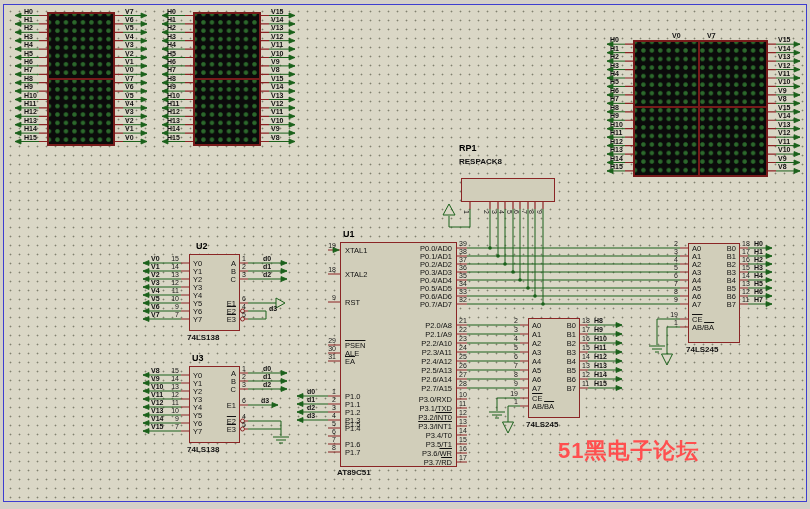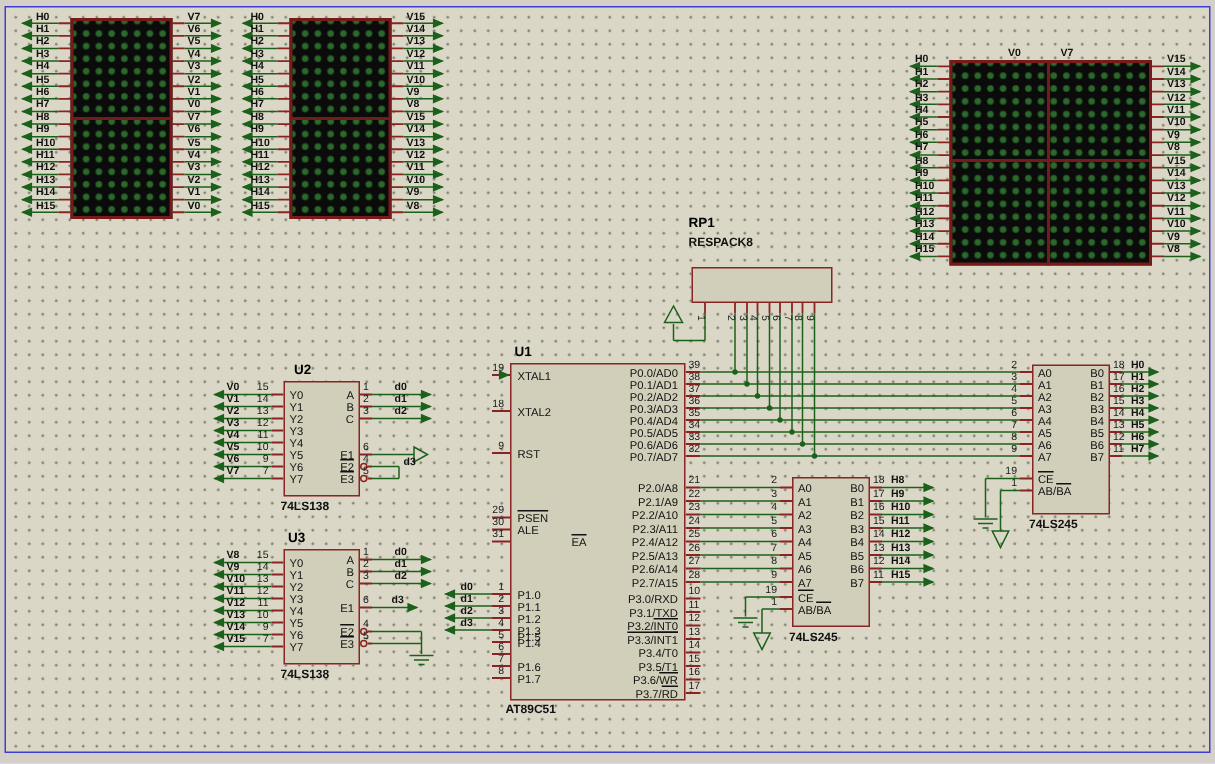--- a/index.html
+++ b/index.html
@@ -44,20 +44,21 @@
       <circle cx="513" cy="272" r="1.8" fill="#1b611b"></circle>
       <circle cx="520" cy="280" r="1.8" fill="#1b611b"></circle>
       <circle cx="528" cy="288" r="1.8" fill="#1b611b"></circle>
       <circle cx="535" cy="296" r="1.8" fill="#1b611b"></circle>
       <circle cx="543" cy="304" r="1.8" fill="#1b611b"></circle>
       <circle cx="242.5" cy="311" r="2" fill="#dad7c6" stroke="#8c2323"></circle>
       <circle cx="242.5" cy="319" r="2" fill="#dad7c6" stroke="#8c2323"></circle>
       <circle cx="242.5" cy="421" r="2" fill="#dad7c6" stroke="#8c2323"></circle>
       <circle cx="242.5" cy="429" r="2" fill="#dad7c6" stroke="#8c2323"></circle>
     </svg>
+  <div id="watermark">51黑电子论坛</div>
 <div class="ledbox" style="left: 47px; top: 12px; width: 68px; height: 134px;">
       <div class="leddots" style="background-size: 8.5px 8.38px;"></div>
     </div>
     <div class="divider" style="left: 47px; top: 78px; width: 68px; height: 2px;"></div>
     <div class="lbl net" style="top: 6.5px; left: 24px;">H0</div>
     <div class="lbl net" style="top: 14.9px; left: 24px;">H1</div>
     <div class="lbl net" style="top: 23.3px; left: 24px;">H2</div>
     <div class="lbl net" style="top: 31.7px; left: 24px;">H3</div>
     <div class="lbl net" style="top: 40.1px; left: 24px;">H4</div>
     <div class="lbl net" style="top: 48.5px; left: 24px;">H5</div>
@@ -183,21 +184,21 @@
     <div class="lbl pname" style="top: 246px; left: 345px;">XTAL1</div>
     <div class="lbl num" style="top: 265px; right: 474px;">18</div>
     <div class="lbl pname" style="top: 270px; left: 345px;">XTAL2</div>
     <div class="lbl num" style="top: 293px; right: 474px;">9</div>
     <div class="lbl pname" style="top: 298px; left: 345px;">RST</div>
     <div class="lbl num" style="top: 336px; right: 474px;">29</div>
     <div class="lbl pname" style="top: 341px; left: 345px;"><span class="ov">PSEN</span></div>
     <div class="lbl num" style="top: 344px; right: 474px;">30</div>
     <div class="lbl pname" style="top: 349px; left: 345px;">ALE</div>
     <div class="lbl num" style="top: 352px; right: 474px;">31</div>
-    <div class="lbl pname" style="top: 357px; left: 345px; margin-left: 36px;"><span class="ov">EA</span></div>
+    <div class="lbl pname" style="top: 357px; left: 345px;"><span class="ov">EA</span></div>
     <div class="lbl num" style="top: 387px; right: 474px;">1</div>
     <div class="lbl pname" style="top: 392px; left: 345px;">P1.0</div>
     <div class="lbl net" style="top: 387px; left: 307px;">d0</div>
     <div class="lbl num" style="top: 395px; right: 474px;">2</div>
     <div class="lbl pname" style="top: 400px; left: 345px;">P1.1</div>
     <div class="lbl net" style="top: 395px; left: 307px;">d1</div>
     <div class="lbl num" style="top: 403px; right: 474px;">3</div>
     <div class="lbl pname" style="top: 408px; left: 345px;">P1.2</div>
     <div class="lbl net" style="top: 403px; left: 307px;">d2</div>
     <div class="lbl num" style="top: 411px; right: 474px;">4</div>

